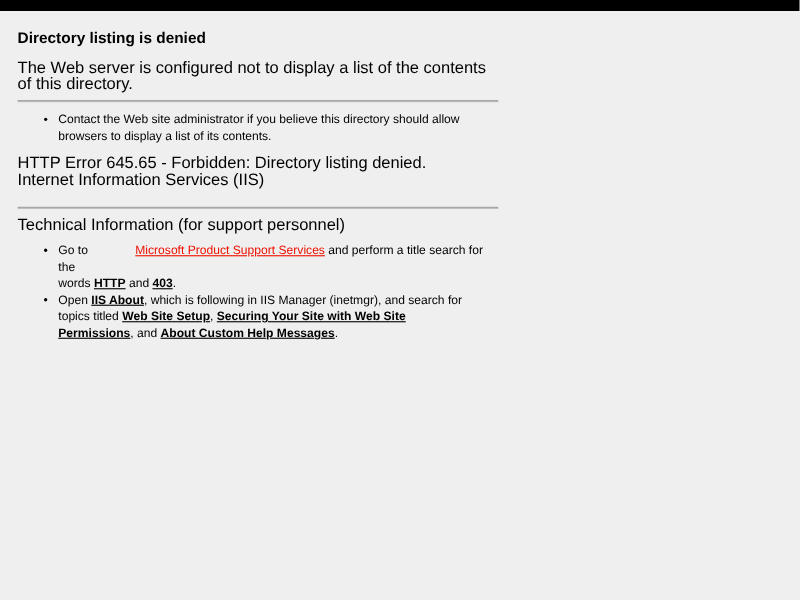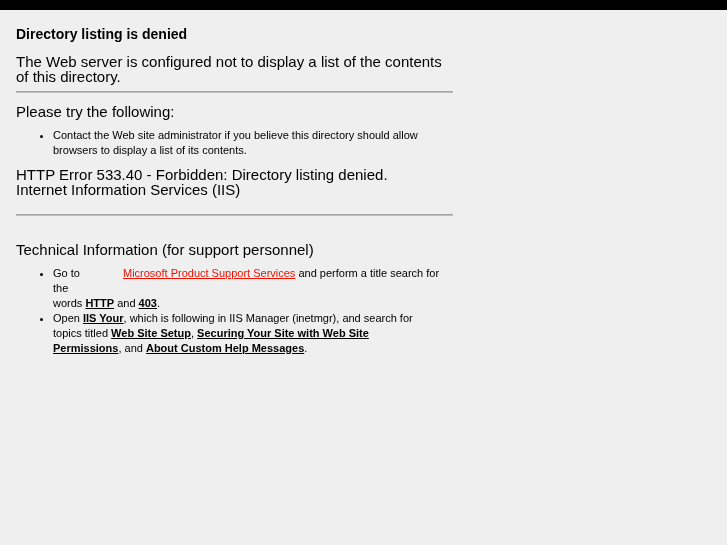--- a/index.html
+++ b/index.html
@@ -28,21 +28,21 @@
     color: #000000;
   }
   p.body-text {
     font-size: 15px;
     line-height: 15px;
     color: #000000;
   }
   .intro   { margin-top: 11px; }
   .try     { margin-top: 11px; }
   .errcode { margin-top: 9px; }
-  .tech    { margin-top: 26px; }
+  .tech    { margin-top: 7px; }
   .rule {
     margin-top: 7px;
     width: 437px;
     height: 2px;
     background: linear-gradient(#969696, #cccccc);
     border: none;
   }
   .rule.second { margin-top: 17px; }
   ul.bullets {
     margin-top: 9px;
@@ -67,30 +67,29 @@
 <div class="topbar"></div>
 
 <div class="page">
 
   <h1 class="title">Directory listing is denied</h1>
 
   <p class="body-text intro">The Web server is configured not to display a list of the contents of this directory.</p>
 
   <div class="rule"></div>
 
-  <p class="body-text try">Please try the following:</p>
 
   <ul class="bullets">
     <li><span>Contact the Web site administrator if you believe this directory should allow</span><br><span>browsers to display a list of its contents.</span></li>
   </ul>
 
-  <p class="body-text errcode"><span>HTTP Error 533.40 - Forbidden: Directory listing denied.</span><br><span>Internet Information Services (IIS)</span></p>
+  <p class="body-text errcode"><span>HTTP Error 645.65 - Forbidden: Directory listing denied.</span><br><span>Internet Information Services (IIS)</span></p>
 
   <div class="rule second"></div>
 
   <p class="body-text tech">Technical Information (for support personnel)</p>
 
   <ul class="bullets">
     <li><span>Go to </span><a class="red-link" href="#">Microsoft Product Support Services</a><span> and perform a title search for the</span><br><span>words </span><b>HTTP</b><span> and </span><b>403</b><span>.</span></li>
-    <li><span>Open </span><b>IIS Your</b><span>, which is following in IIS Manager (inetmgr), and search for</span><br><span>topics titled </span><b>Web Site Setup</b><span>, </span><b>Securing Your Site with Web Site</b><br><b>Permissions</b><span>, and </span><b>About Custom Help Messages</b><span>.</span></li>
+    <li><span>Open </span><b>IIS About</b><span>, which is following in IIS Manager (inetmgr), and search for</span><br><span>topics titled </span><b>Web Site Setup</b><span>, </span><b>Securing Your Site with Web Site</b><br><b>Permissions</b><span>, and </span><b>About Custom Help Messages</b><span>.</span></li>
   </ul>
 
 </div>
 
 </body></html>

